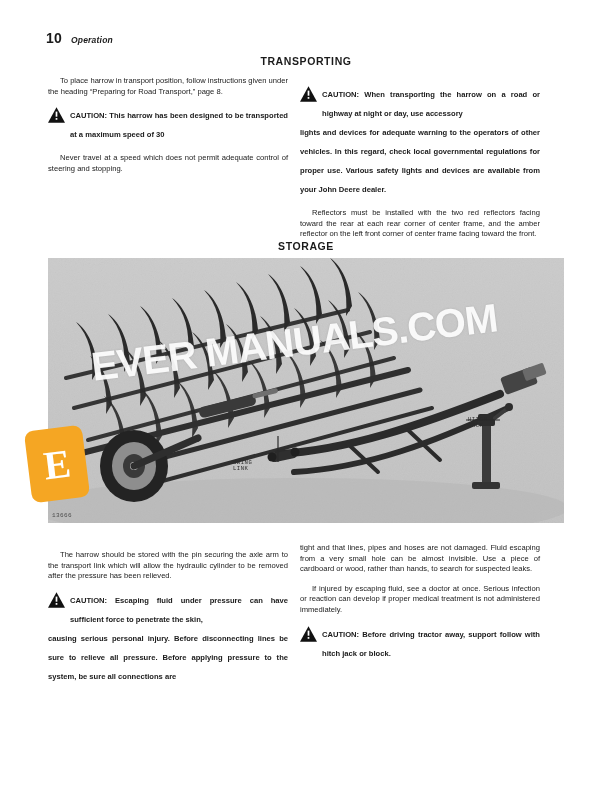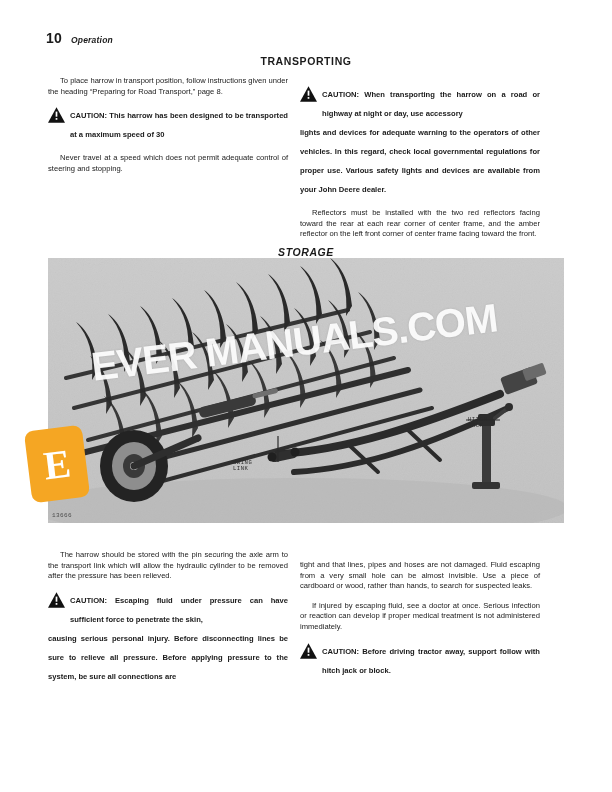--- a/index.html
+++ b/index.html
@@ -21,30 +21,30 @@
   }
   .runhead .num{font-weight:bold;font-style:normal;margin-right:9px;font-size:14px;}
   .runhead .sec{font-weight:bold;margin-top:42px;}
 
   
   .sec-title{
     position:absolute;width:612px;text-align:center;
     font-size:10.5px;font-weight:bold;letter-spacing:.6px;
   }
   #t-transporting{top:55px;}
-  #t-storage{top:246px;font-style:italic;}
+  #t-storage{top:240px;}
 
   
   .col{position:absolute;width:240px;font-size:7.6px;line-height:10.6px;text-align:justify;}
   .col.left{left:48px;}
   .col.right{left:300px;}
   #c-top-left{top:76px;}
   #c-top-right{top:85px;}
   #c-bot-left{top:550px;}
-  #c-bot-right{top:560px;}
+  #c-bot-right{top:543px;}
 
   p{margin:0 0 9px 0;}
   p.ind{text-indent:12px;}
   p.last{margin-bottom:0;}
 
   
   .caution{
     position:relative;
     font-weight:bold;
     margin:0 0 9px 0;

